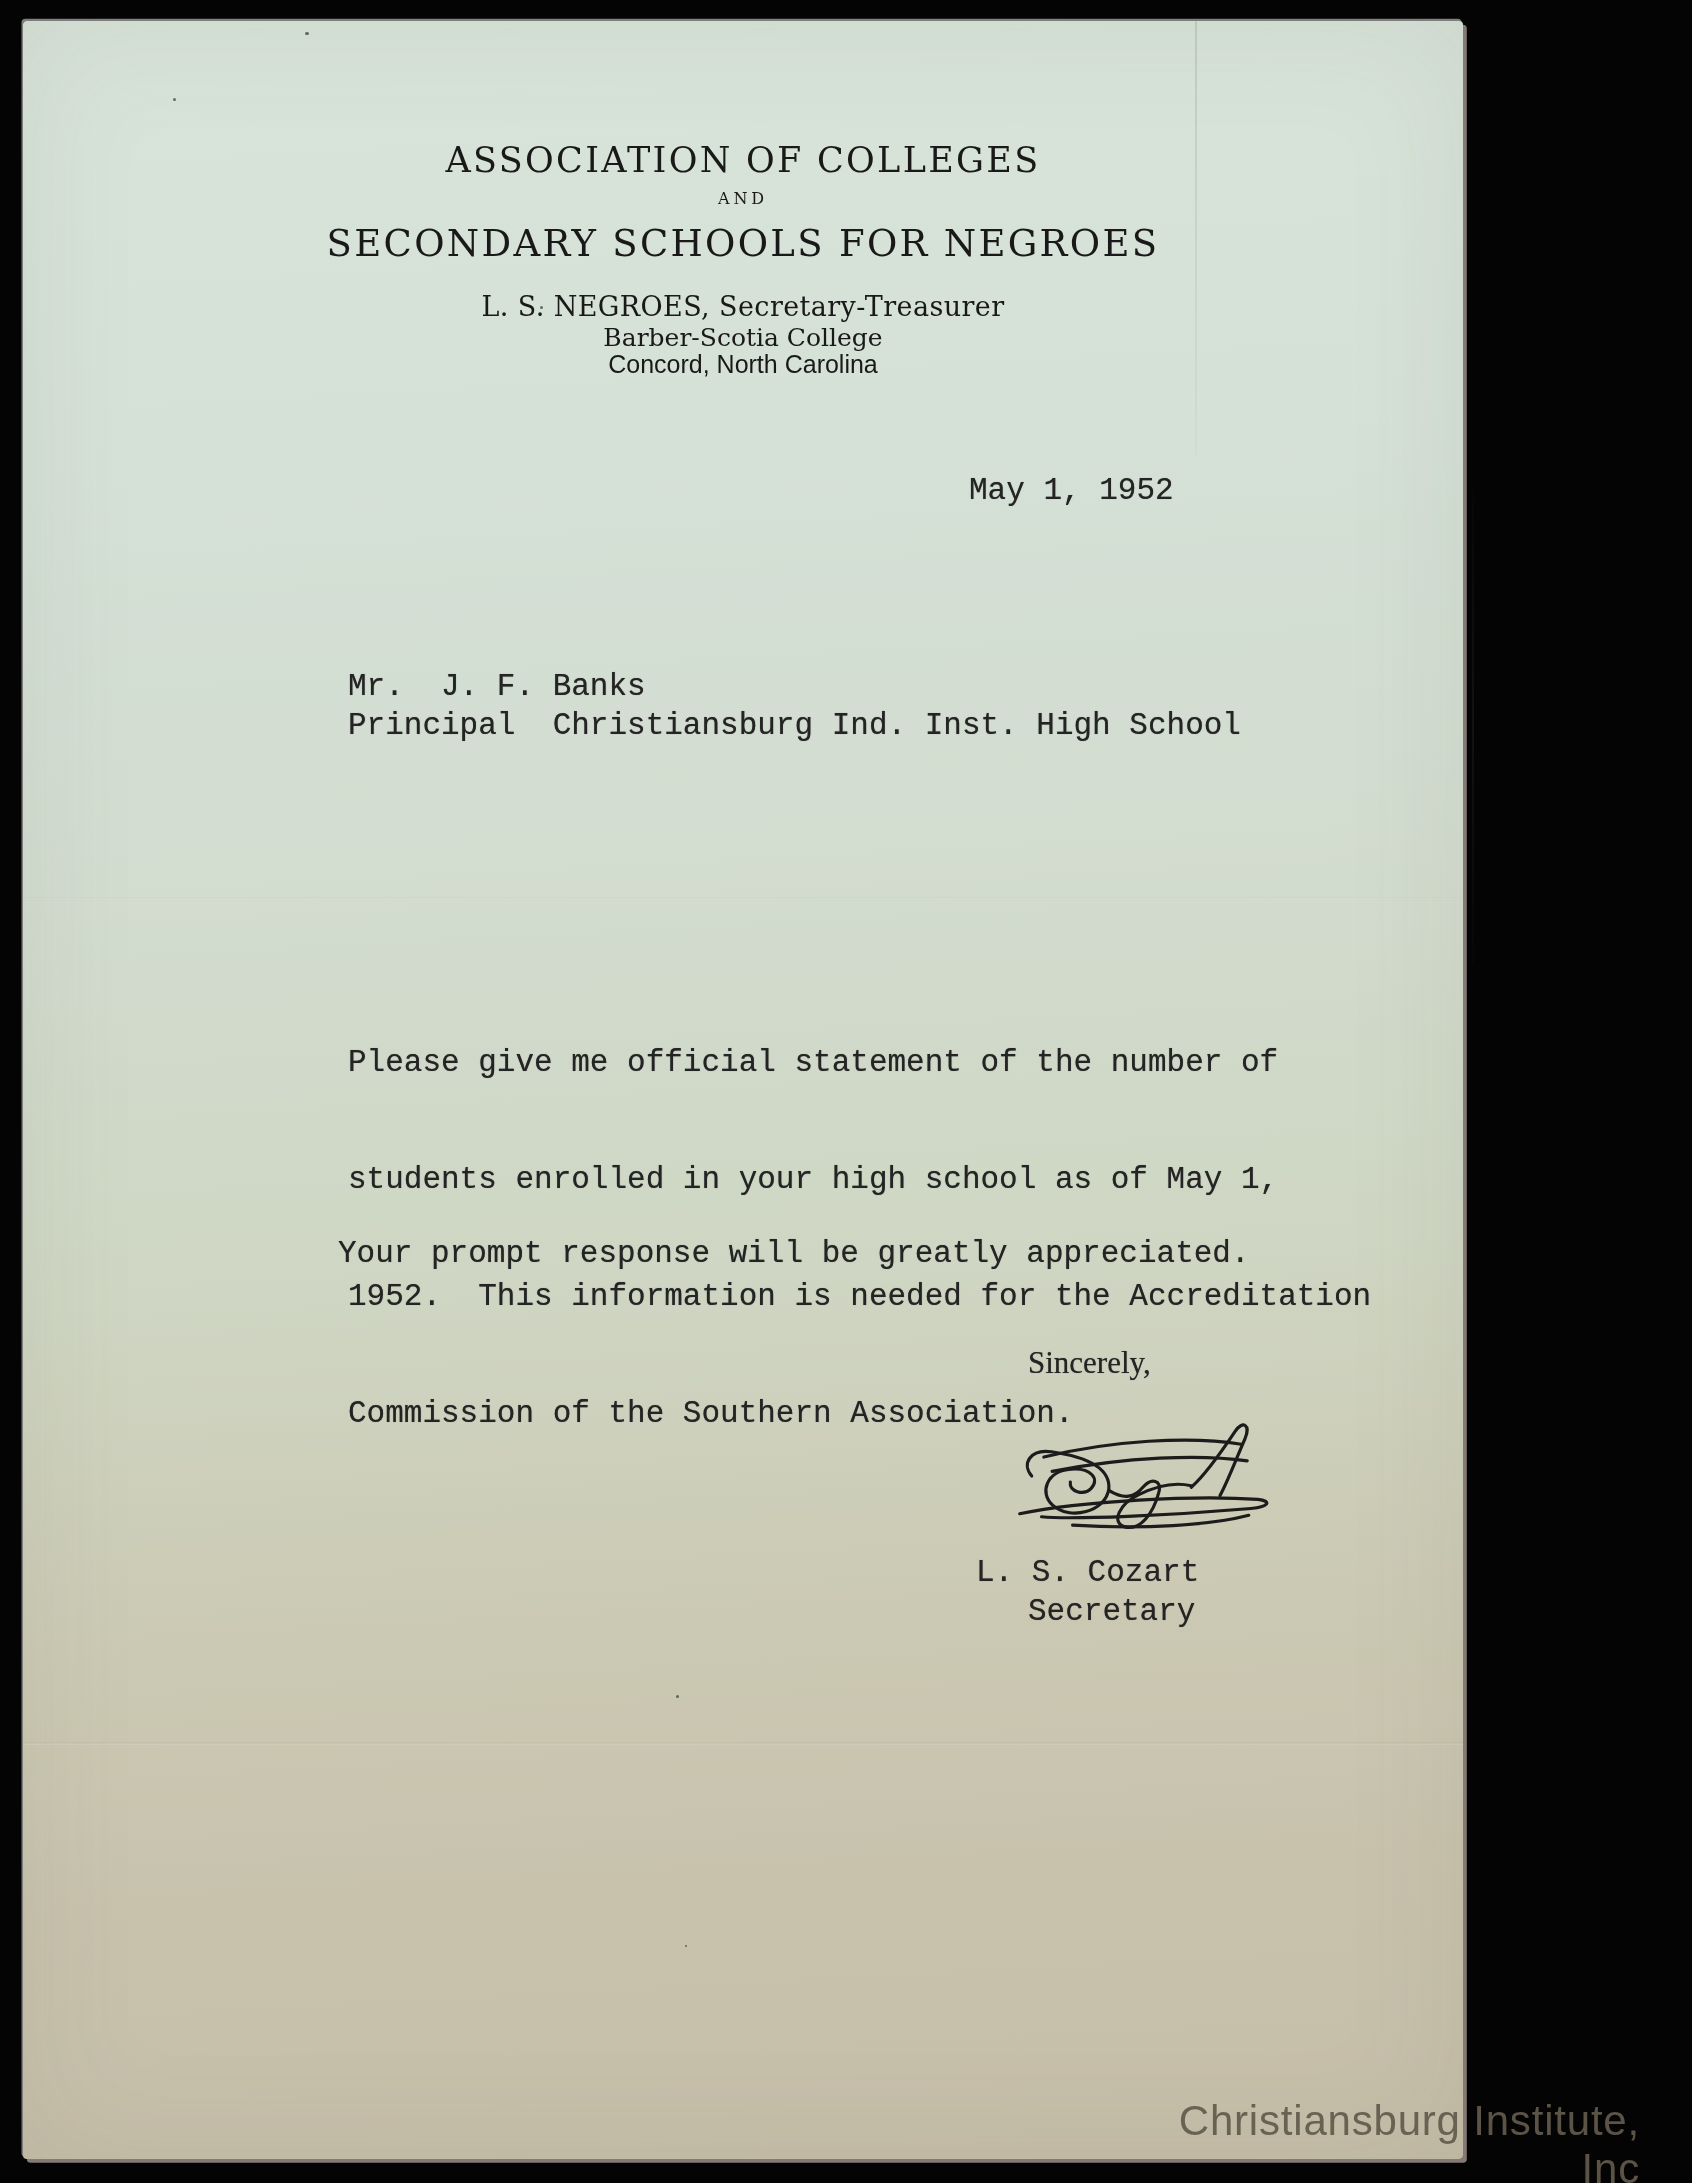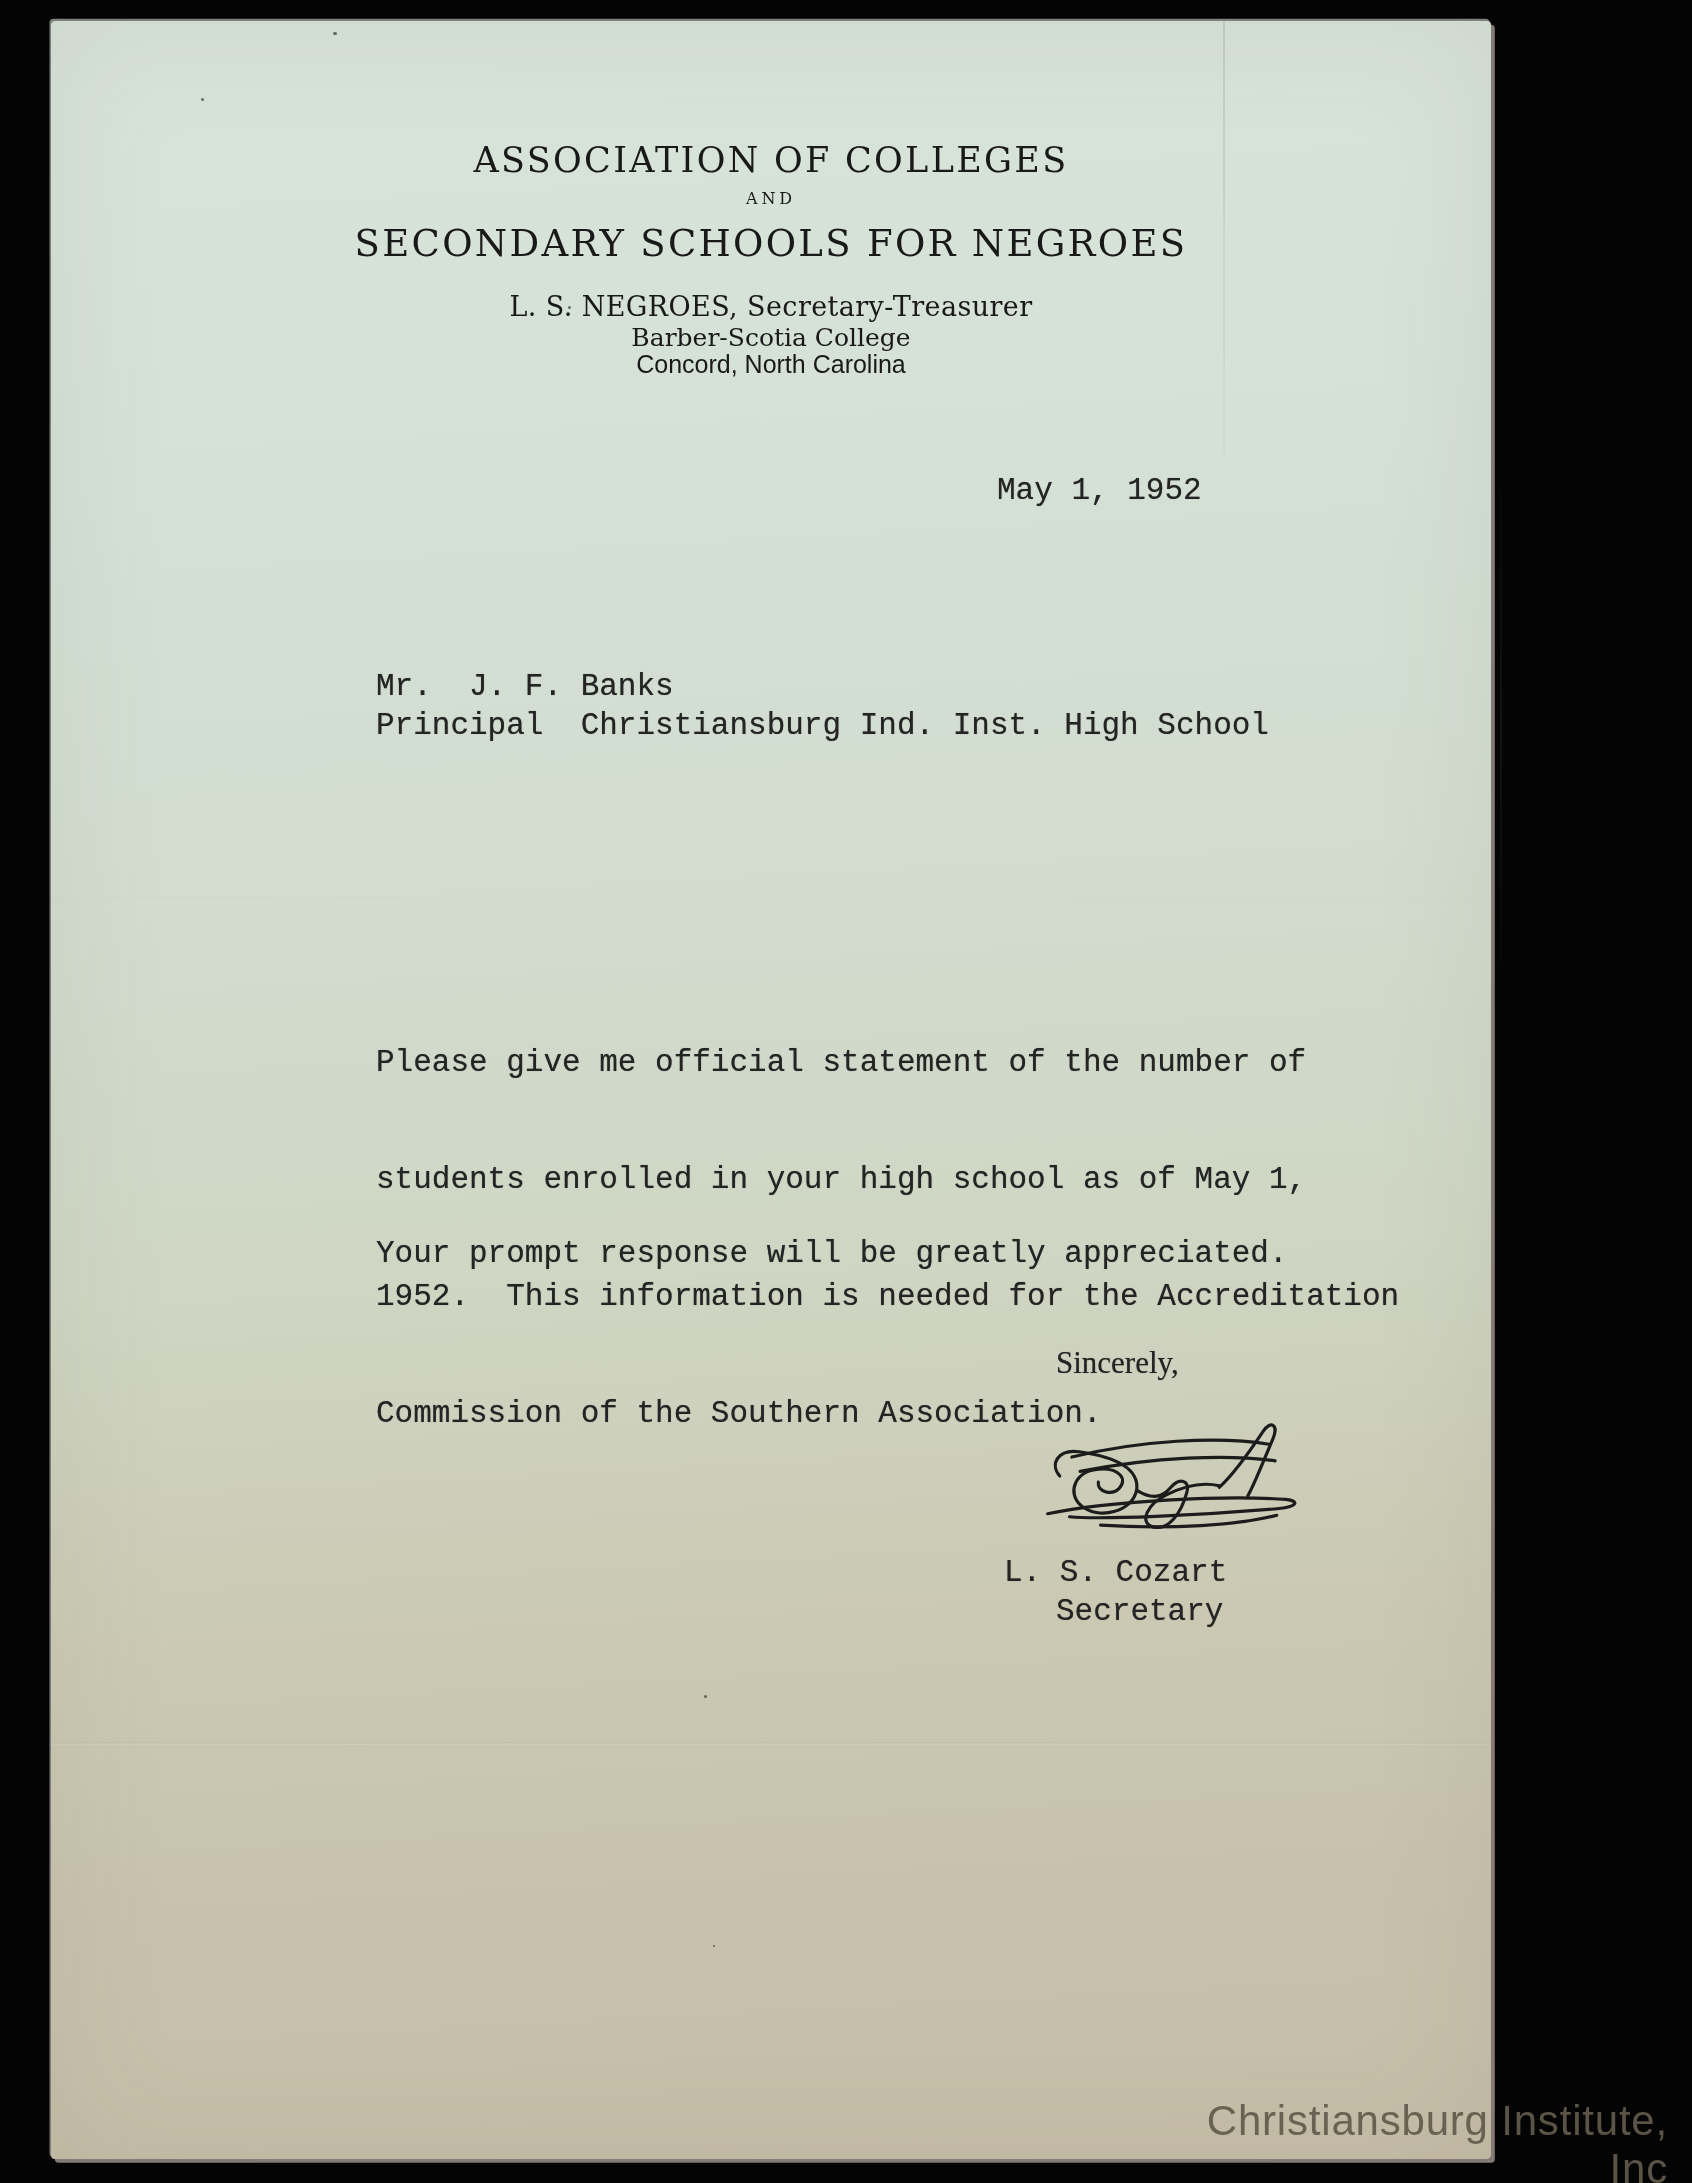--- a/index.html
+++ b/index.html
@@ -31,21 +31,20 @@
         #d2dccf 40%,
         #cfd6c3 58%,
         #cbc9b3 74%,
         #c8c2ad 86%,
         #c5bda7 100%);
     border-radius: 3.8px;
     box-shadow:
       3.8px 3.8px 0 rgba(240,220,214,0.55),
       -1.5px -2.3px 0 rgba(250,250,248,0.5),
       inset 0 0 121px rgba(105,110,88,0.10);
-    margin-left: 28px;
   }
   
   .fold-v1 {
     position: absolute;
     left: 1172px; top: 0;
     width: 2.3px; height: 434px;
     background: linear-gradient(to bottom, rgba(110,122,108,0.22), rgba(110,122,108,0.05));
   }
   .fold-v2 {
     position: absolute;
@@ -112,21 +111,21 @@
     font-family: "Liberation Mono", "DejaVu Sans Mono", monospace;
     font-size: 31px;
     color: #242424;
     white-space: pre;
     text-shadow: 0 0 0.8px rgba(25,25,25,0.55);
   }
   .date-line { left: 946px; top: 452px; }
   .recipient-name { left: 325px; top: 648px; font-family: Liberation Mono, monospace; }
   .recipient-title { left: 325px; top: 687px; }
   .body-block { left: 325px; top: 944px; line-height: 39px; }
-  .body-block2 { left: 325px; top: 1135px; line-height: 39px; }
+  .body-block2 { left: 315px; top: 1135px; line-height: 39px; }
   .valediction { left: 1005px; top: 1324px; font-family: Liberation Serif, serif; }
   .signer-name { left: 953px; top: 1534px; }
   .signer-title { left: 1005px; top: 1573px; }
   .signature {
     position: absolute;
     left: 986px;
     top: 1396px;
     width: 329px;
     height: 127px;
   }

